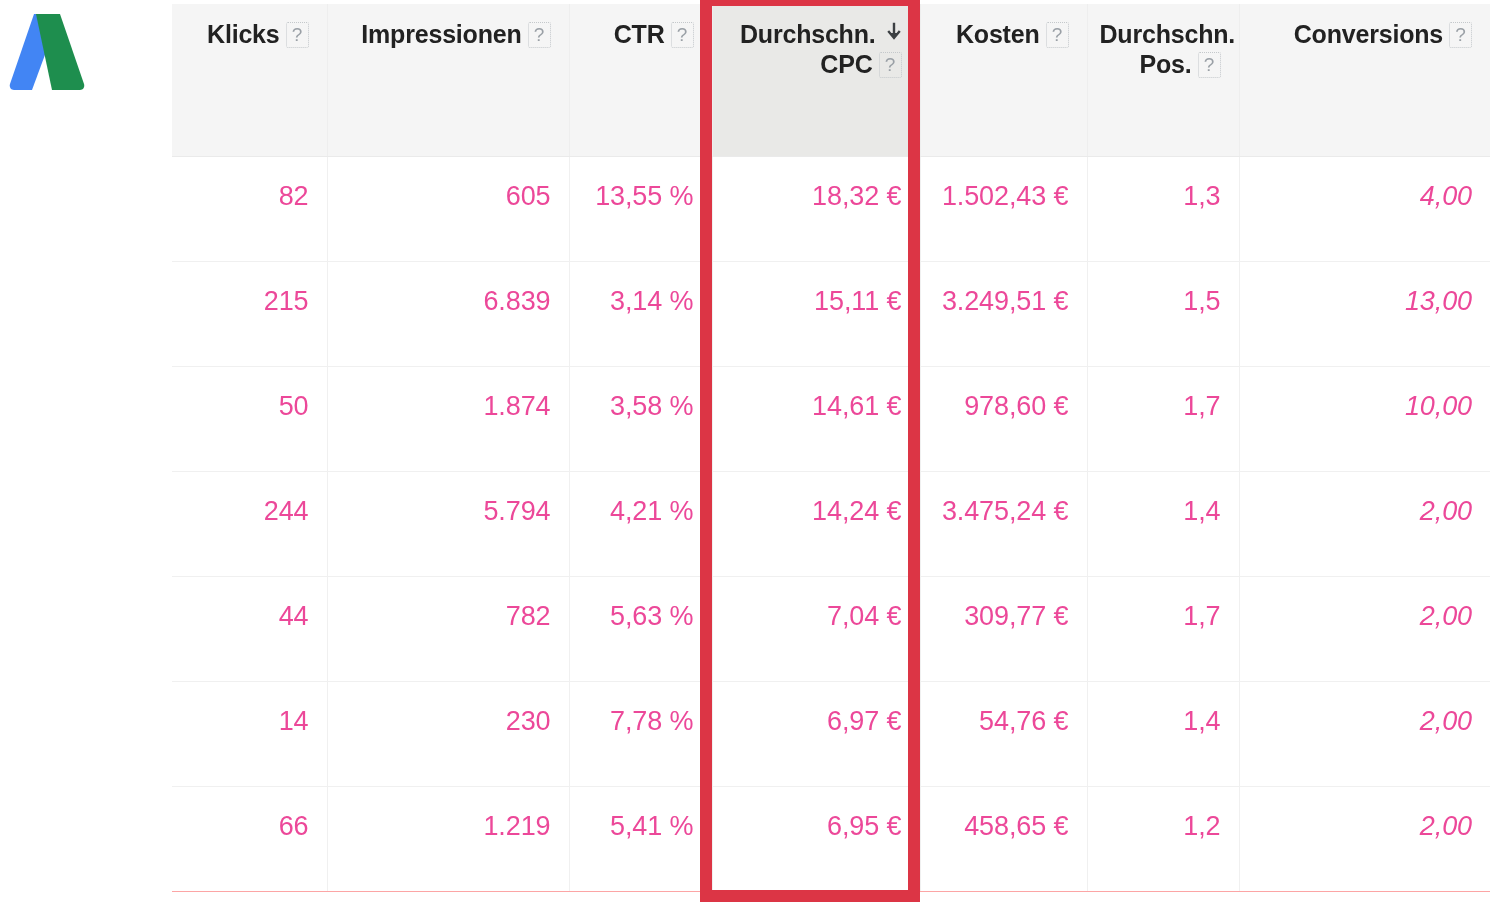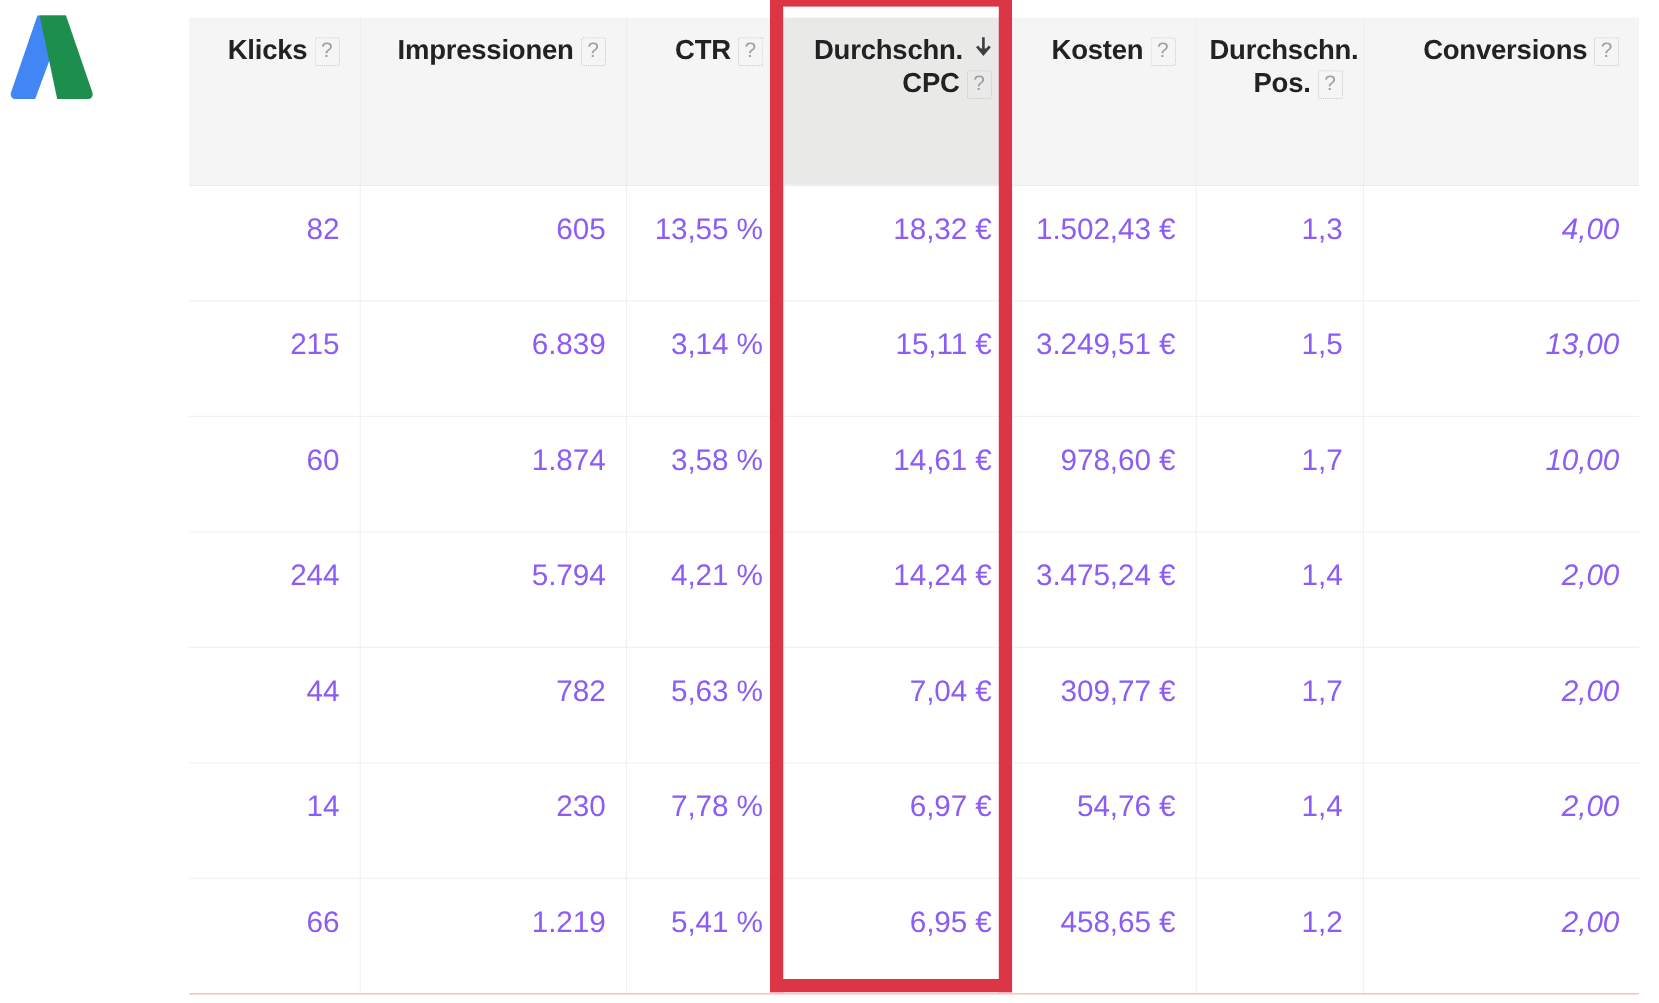--- a/index.html
+++ b/index.html
@@ -23,21 +23,21 @@
     left: 8px;
     top: 6px;
     width: 92px;
     height: 92px;
   }
 
   
   #report-table {
     position: absolute;
     left: 172px;
-    top: 16px;
+    top: 4px;
     width: 1318px;
     border-collapse: collapse;
     table-layout: fixed;
   }
   #report-table col.c-klicks       { width: 155px; }
   #report-table col.c-impressionen { width: 242px; }
   #report-table col.c-ctr          { width: 143px; }
   #report-table col.c-cpc          { width: 208px; }
   #report-table col.c-kosten       { width: 167px; }
   #report-table col.c-pos          { width: 152px; }
@@ -100,21 +100,21 @@
   #report-table td {
     height: 105px;
     border-right: 1px solid #f0f0f0;
     border-bottom: 1px solid #f0f0f0;
     padding: 0 18px 0 12px;
     text-align: right;
     vertical-align: top;
     padding-top: 24px;
     font-size: 27px;
     font-weight: normal;
-    color: #8b5cf6;
+    color: #ec4899;
     background: #ffffff;
     letter-spacing: -0.1px;
   }
   #report-table td:last-child { border-right: none; font-style: italic; }
   #report-table tbody tr:last-child td { border-bottom: 1px solid #fca5a5; }
 
   
   #highlight-box {
     position: absolute;
     left: 700px;
@@ -222,21 +222,21 @@
       <tr>
         <td>215</td>
         <td>6.839</td>
         <td>3,14 %</td>
         <td>15,11 €</td>
         <td>3.249,51 €</td>
         <td>1,5</td>
         <td>13,00</td>
       </tr>
       <tr>
-        <td>60</td>
+        <td>50</td>
         <td>1.874</td>
         <td>3,58 %</td>
         <td>14,61 €</td>
         <td>978,60 €</td>
         <td>1,7</td>
         <td>10,00</td>
       </tr>
       <tr>
         <td>244</td>
         <td>5.794</td>

